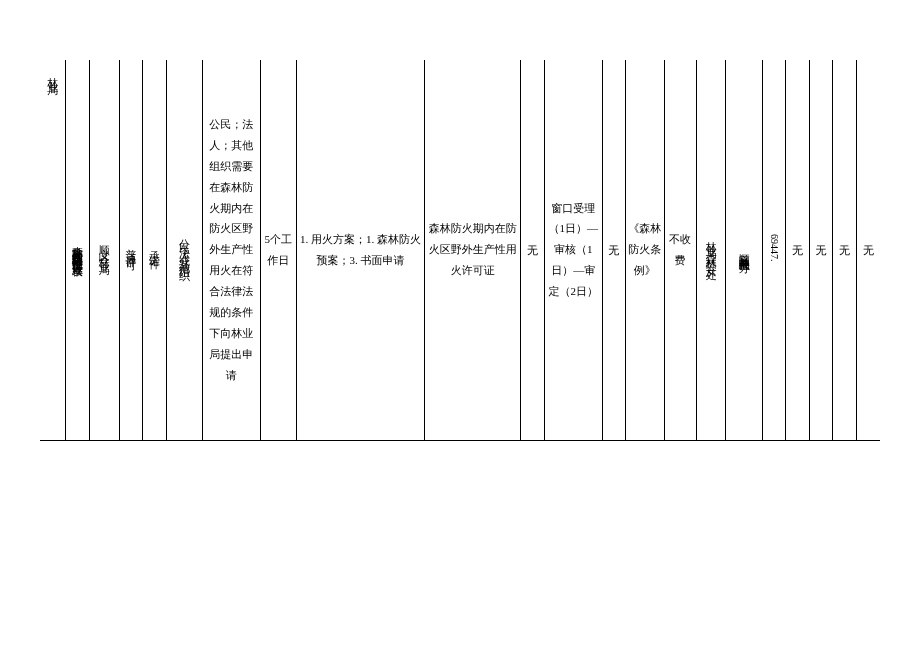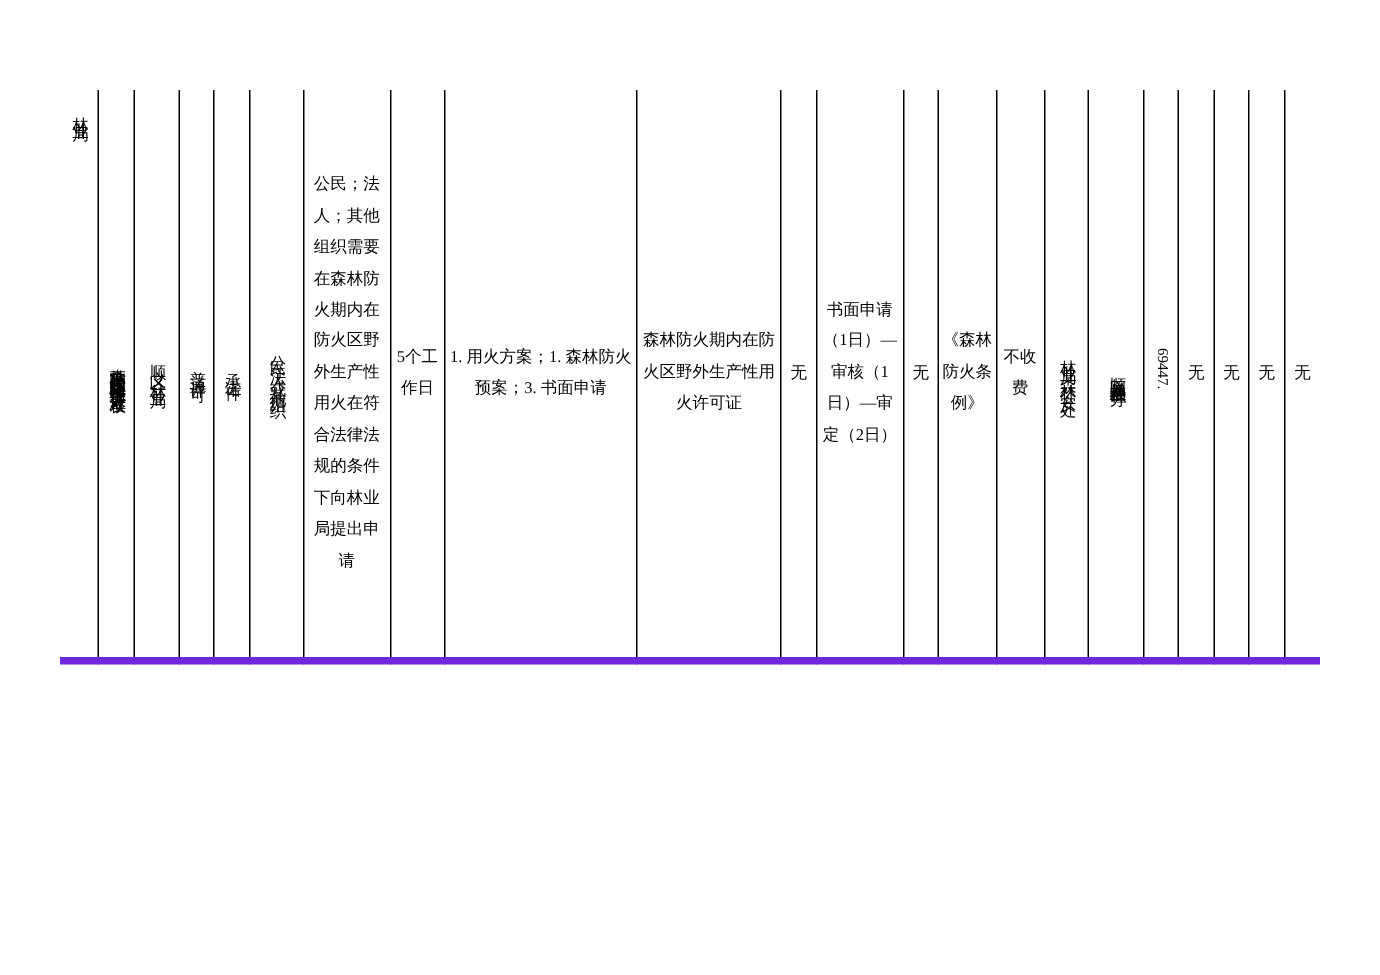--- a/index.html
+++ b/index.html
@@ -22,21 +22,21 @@
       border-top: none;
       text-align: center;
       vertical-align: middle;
       padding: 4px 2px;
       line-height: 1.5;
       height: 380px;
       overflow: hidden;
     }
     td:first-child { border-left: none; }
     td:last-child { border-right: none; }
-    table { border-bottom: 5px solid #6d28d9; }
+    table { border-bottom: 1px solid #6d28d9; }
     .vtext {
       writing-mode: vertical-rl;
       text-orientation: upright;
       letter-spacing: 4px;
       display: inline-block;
       line-height: 1.3;
     }
     .vtext-tight {
       writing-mode: vertical-rl;
       text-orientation: upright;
@@ -109,21 +109,21 @@
     <td><span class="vtext-tight">森林防火期内在防火区外生产性用火许可证核发</span></td>
     <td><span class="vtext">顺义区林业局</span></td>
     <td><span class="vtext">普通许可</span></td>
     <td><span class="vtext">承诺件</span></td>
     <td><span class="vtext">公民法人或其他组织</span></td>
     <td><span class="htext">公民；法人；其他组织需要在森林防火期内在防火区野外生产性用火在符合法律法规的条件下向林业局提出申请</span></td>
     <td><span class="htext">5个工作日</span></td>
     <td><span class="htext">1. 用火方案；1. 森林防火预案；3. 书面申请</span></td>
     <td><span class="htext">森林防火期内在防火区野外生产性用火许可证</span></td>
     <td><span>无</span></td>
-    <td><span class="htext">书面申请（1日）—审核（1日）—审定（2日）</span></td>
+    <td><span class="htext">窗口受理（1日）—审核（1日）—审定（2日）</span></td>
     <td><span>无</span></td>
     <td><span class="htext">《森林防火条例》</span></td>
     <td><span class="htext">不收费</span></td>
     <td><span class="vtext">林业局森林公安处</span></td>
     <td><span class="vtext-tight">顺义区林业局全程办</span></td>
     <td><span class="vert-num">69447.</span></td>
     <td><span>无</span></td>
     <td><span>无</span></td>
     <td><span>无</span></td>
     <td><span>无</span></td>

